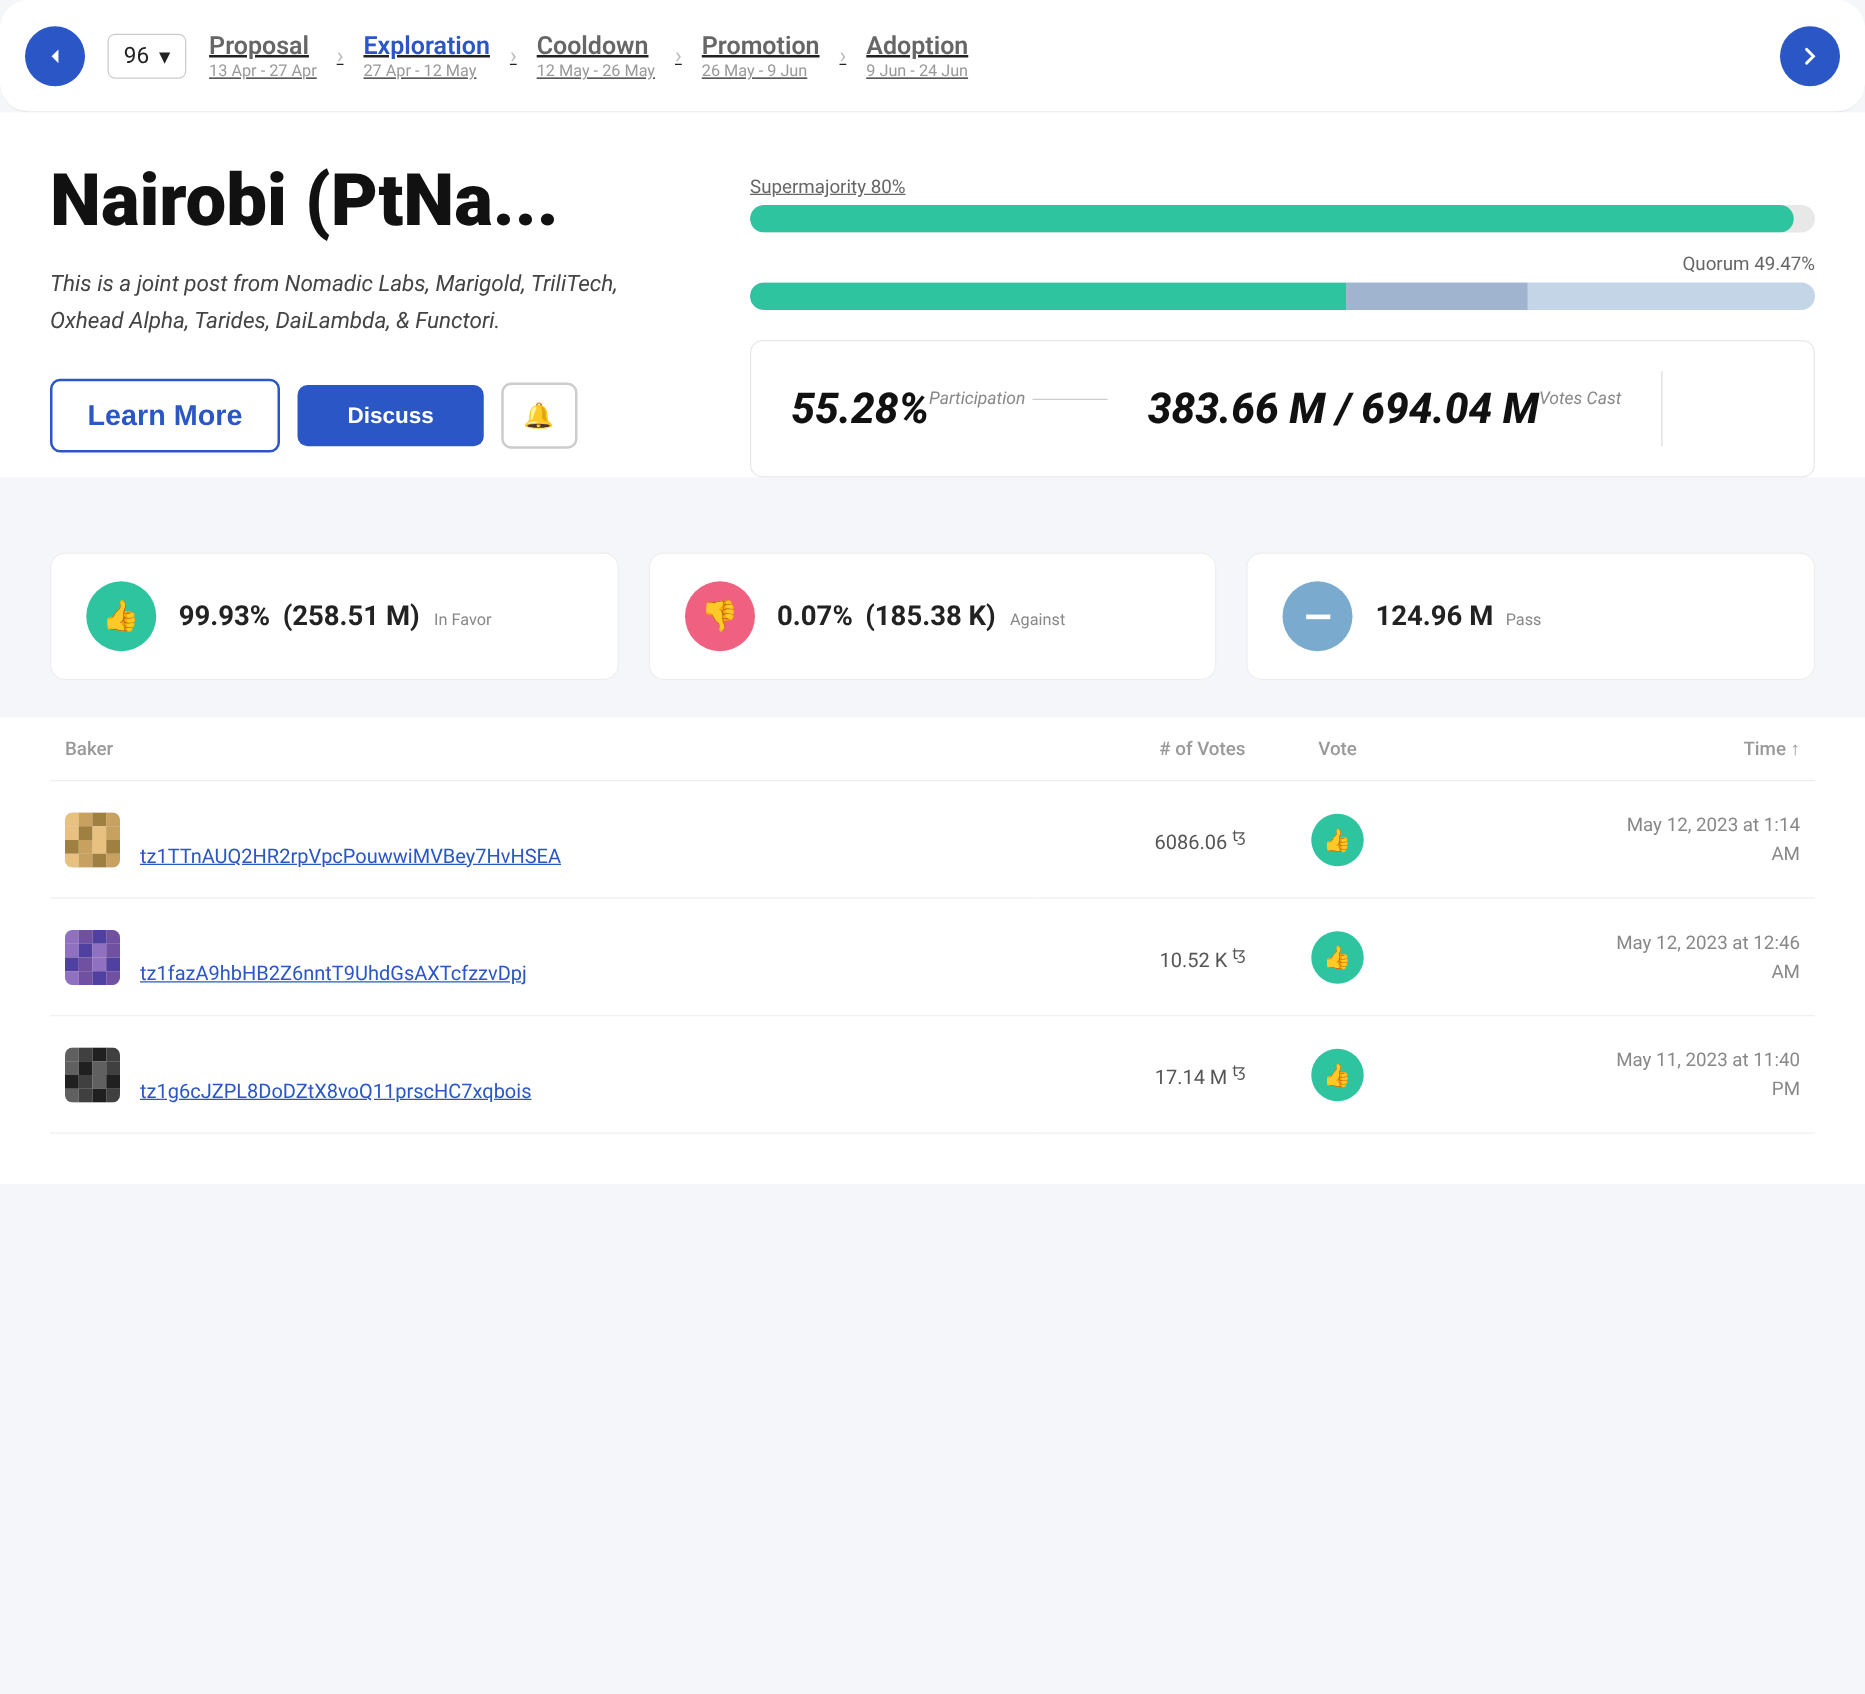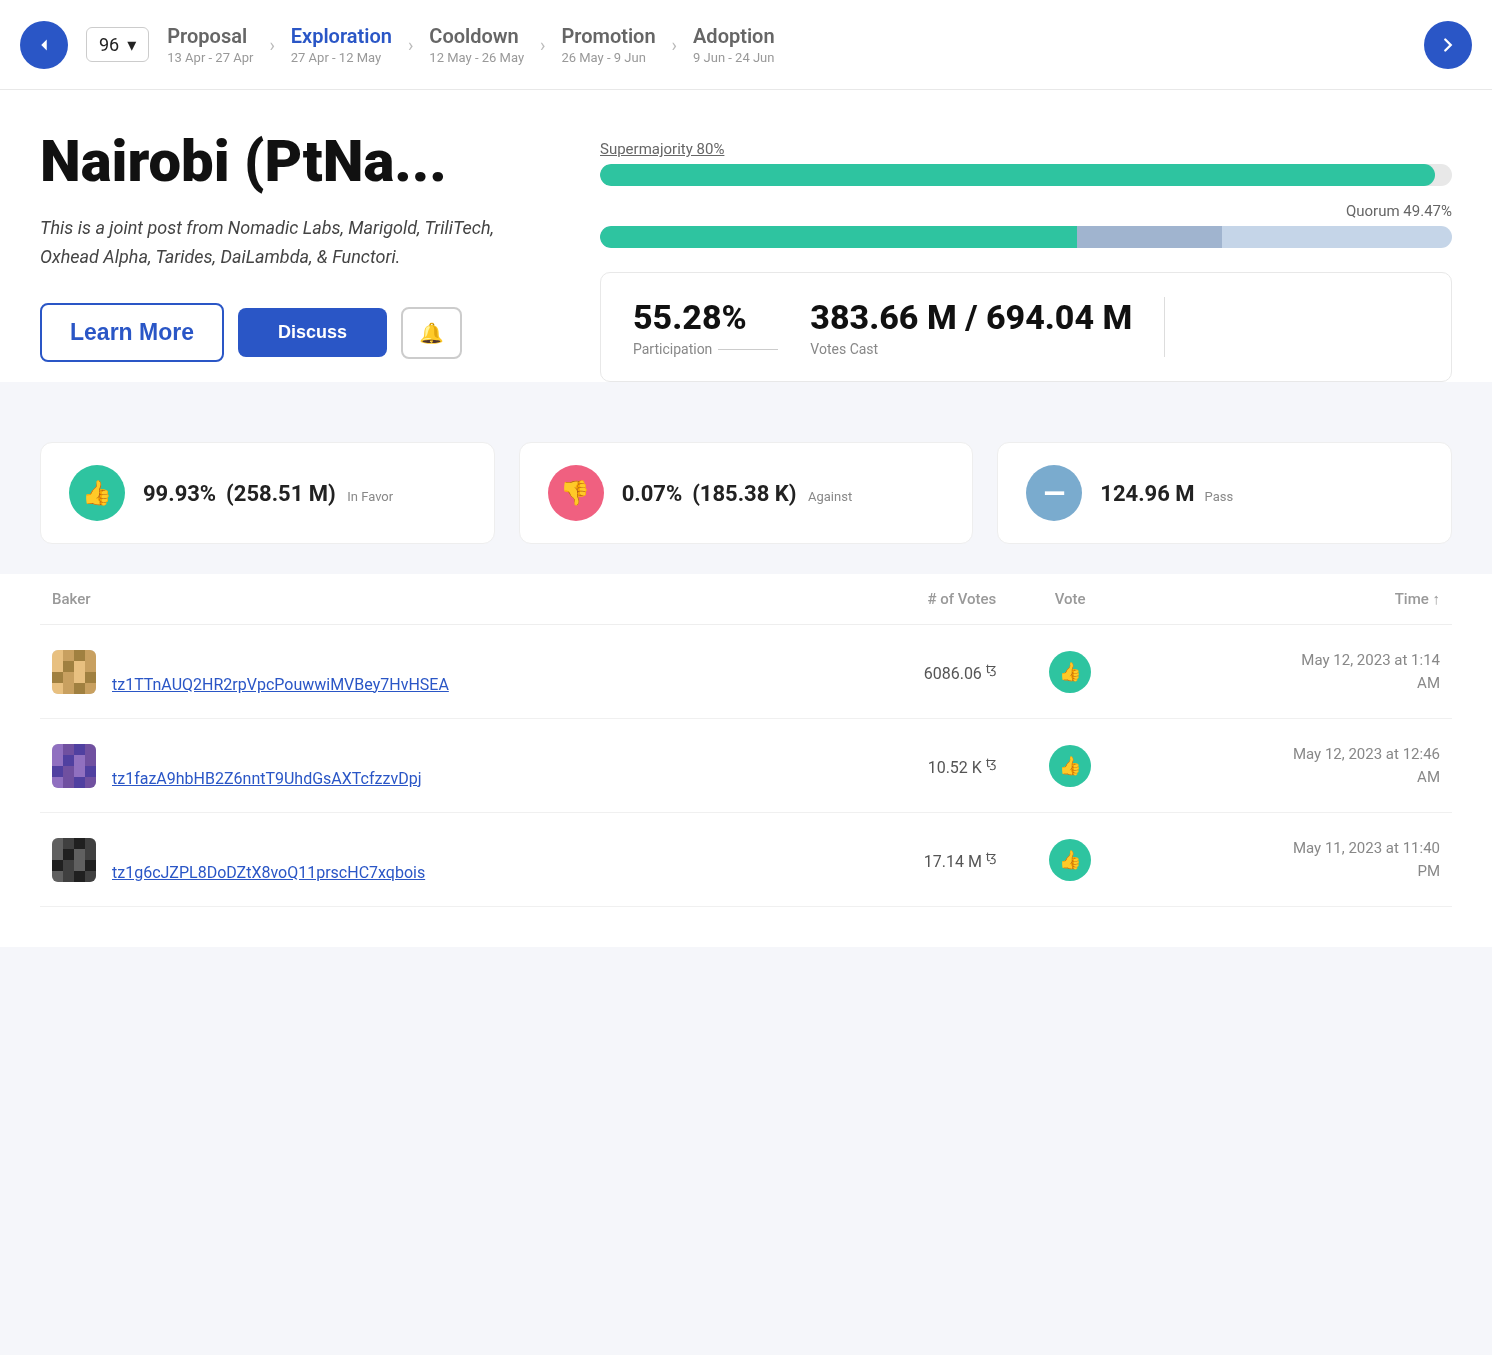--- a/index.html
+++ b/index.html
@@ -13,20 +13,21 @@
 
     
     .top-nav {
       background: #fff;
       border-bottom: 1px solid #e8e8e8;
       display: flex;
       align-items: center;
       padding: 0 20px;
       height: 90px;
       gap: 0;
+      border-radius: 23px;
     }
     .nav-arrow-btn {
       width: 48px; height: 48px;
       border-radius: 50%;
       background: #2a56c6;
       border: none;
       cursor: pointer;
       display: flex; align-items: center; justify-content: center;
       flex-shrink: 0;
     }
@@ -41,20 +42,21 @@
       cursor: pointer;
       gap: 8px;
       background: #fff;
       flex-shrink: 0;
     }
     .nav-steps {
       display: flex;
       align-items: center;
       flex: 1;
       gap: 0;
+      text-decoration: underline;
     }
     .nav-step {
       display: flex;
       align-items: center;
       gap: 0;
     }
     .step-info {
       display: flex;
       flex-direction: column;
       cursor: pointer;
@@ -212,22 +214,23 @@
       border-radius: 10px;
       padding: 24px 32px;
       display: flex;
       align-items: center;
       gap: 0;
       background: #fff;
     }
 
     .stat-block {
       display: flex;
-      flex-direction: column;
+      flex-direction: row;
       align-items: flex-start;
+      font-style: italic;
     }
 
     .stat-value {
       font-size: 34px;
       font-weight: 800;
       color: #111;
     }
 
     .stat-label {
       font-size: 14px;

